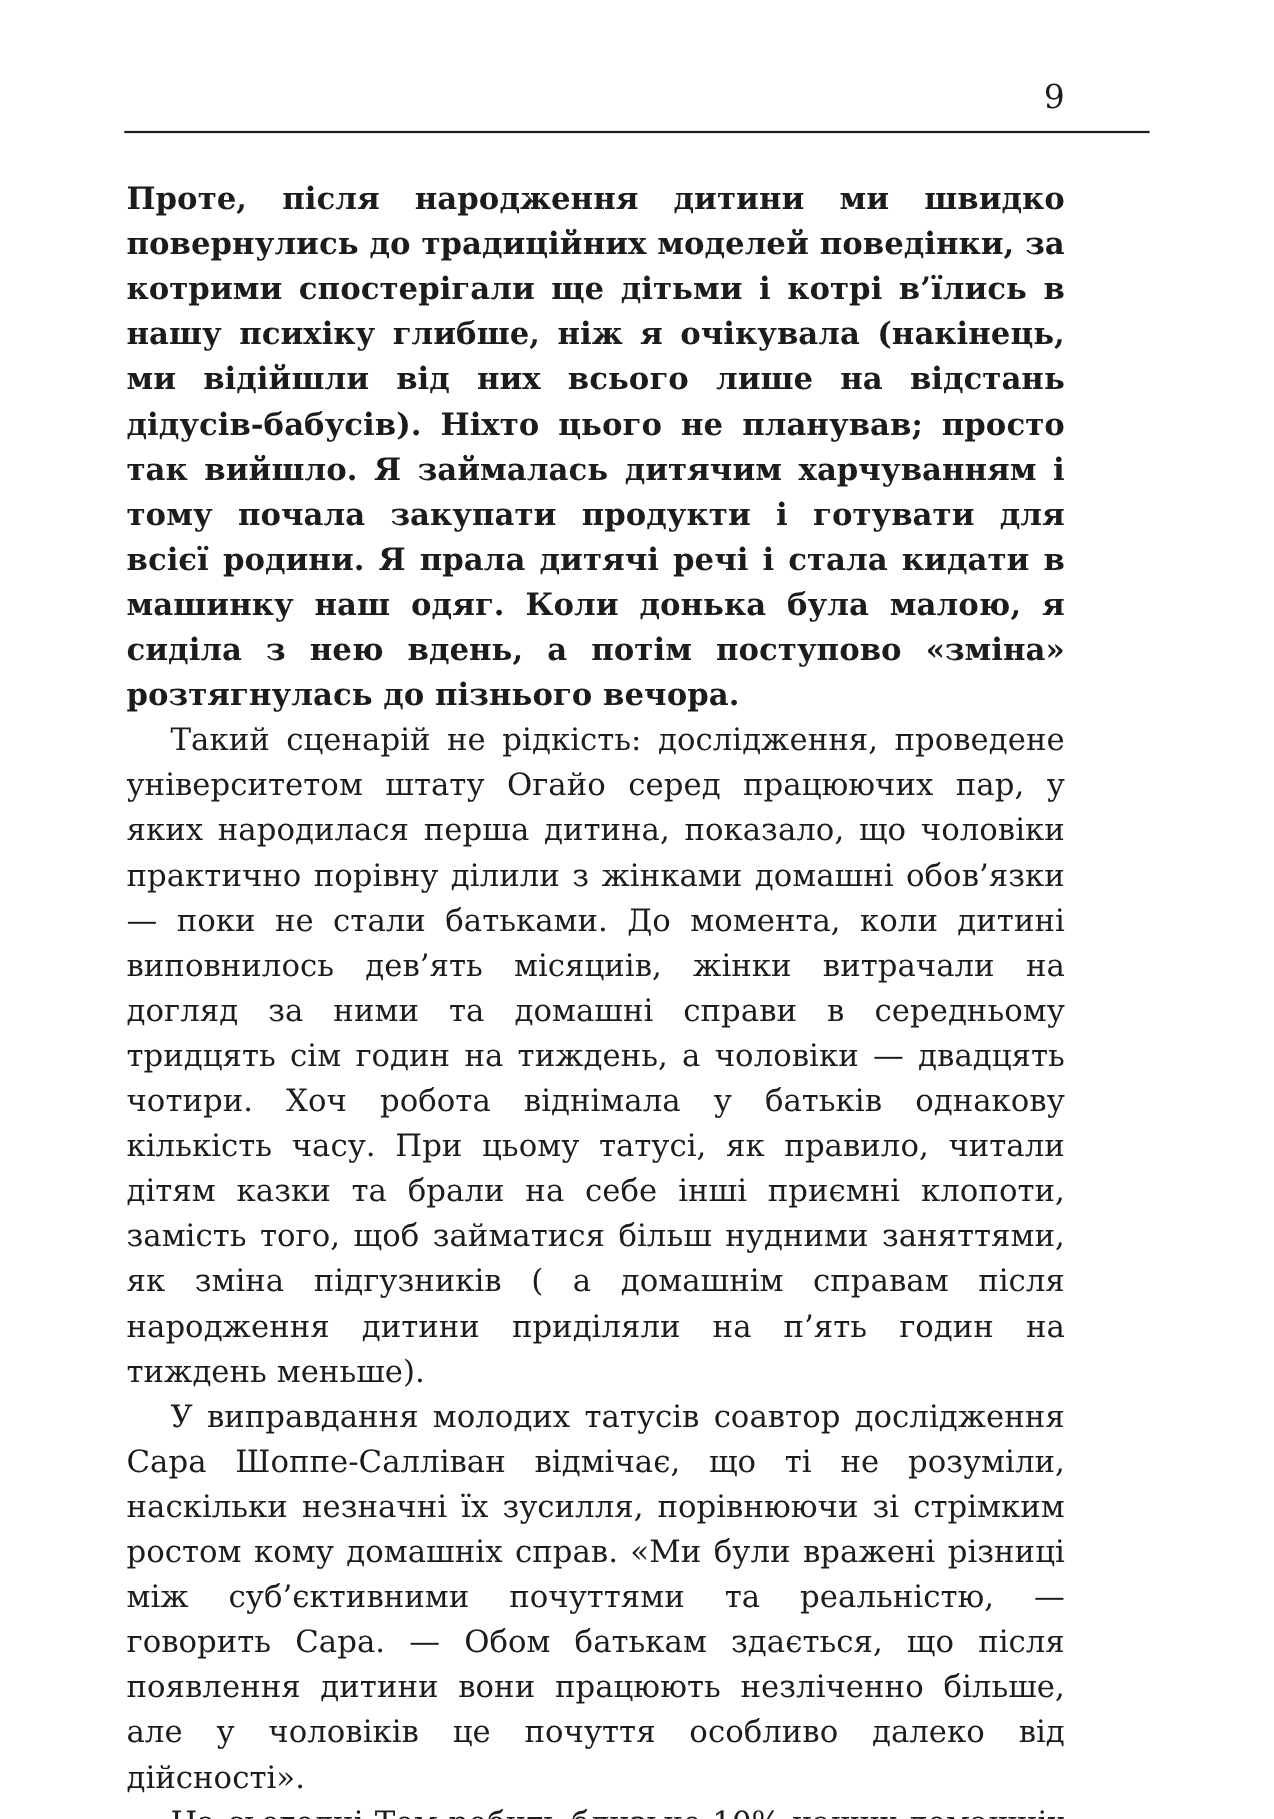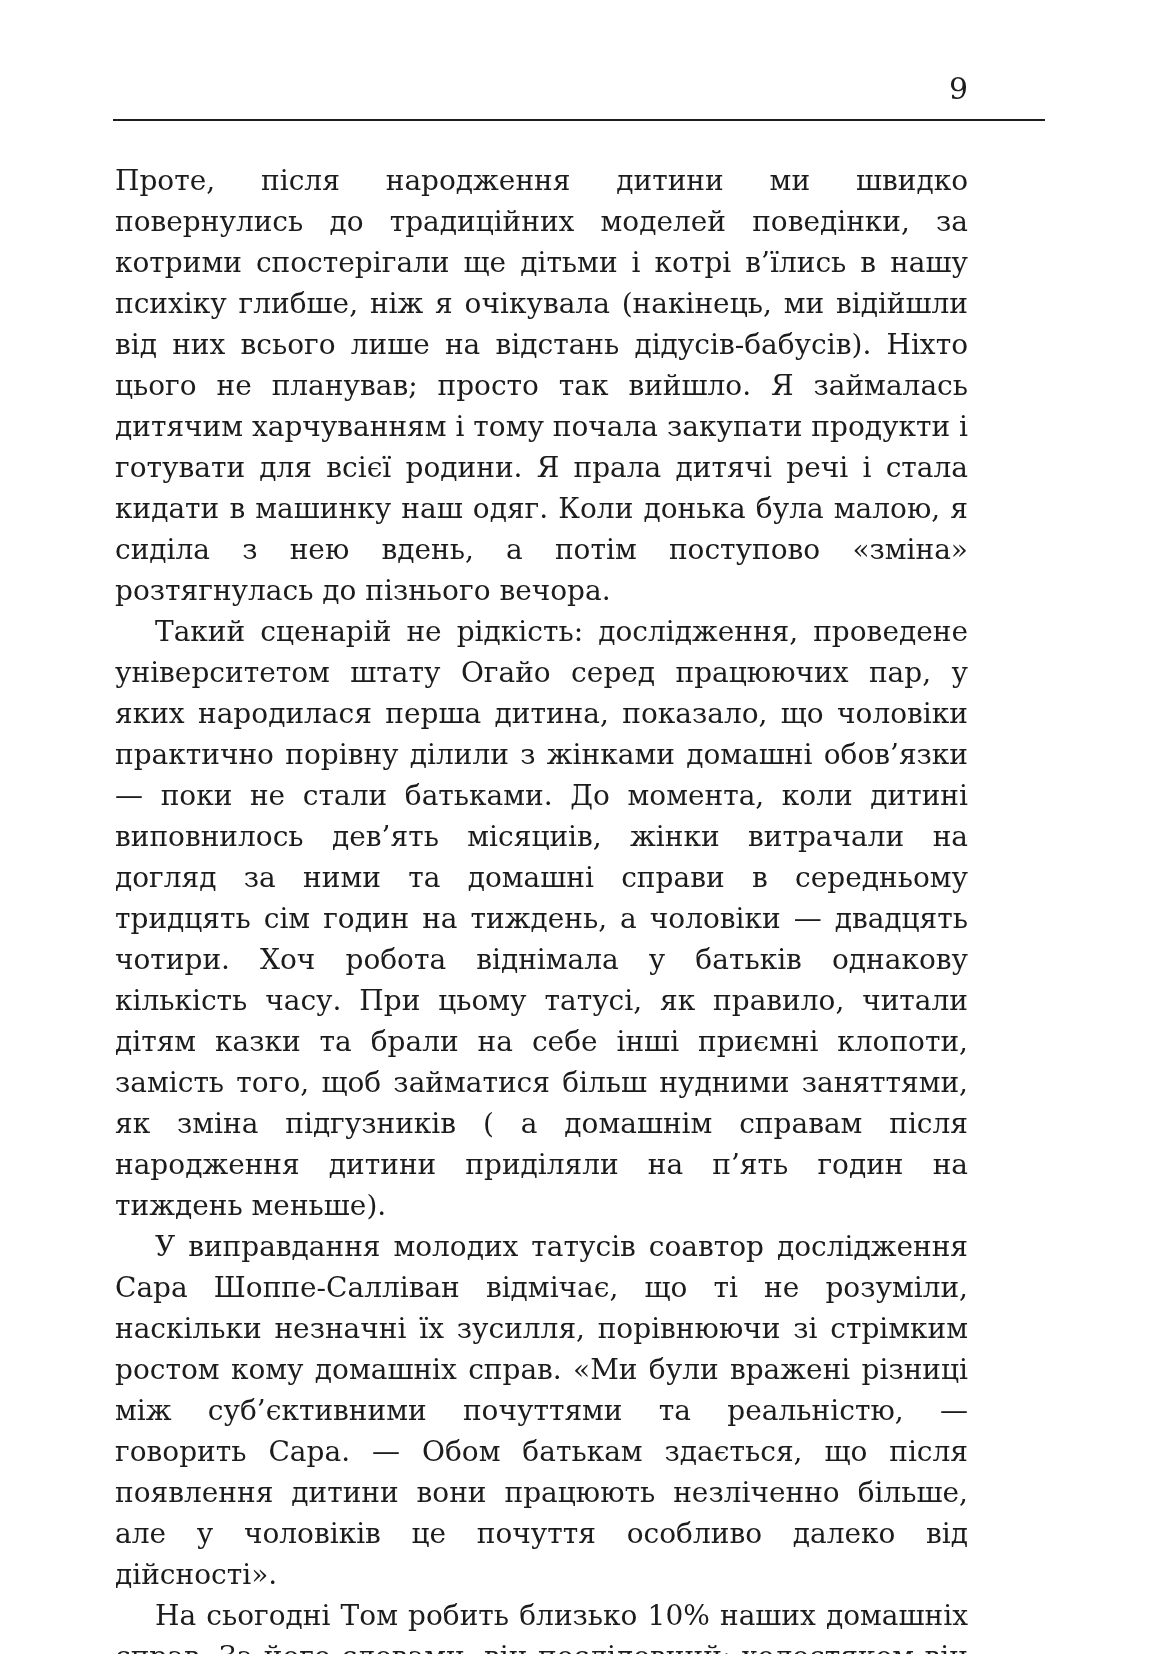--- a/index.html
+++ b/index.html
@@ -45,20 +45,21 @@
     line-height: 41px;
     text-align: justify;
     color: #1c1c1c;
   }
   .content p {
     margin: 0;
     text-indent: 40px;
   }
   .content p.first {
     text-indent: 0;
+    font-weight: bold;
   }
 </style>
 </head>
 <body>
 
 <div class="page">
   <div class="page-number">9</div>
   <div class="header-rule"></div>
   <div class="content">
     <p class="first">Проте, після народження дитини ми швидко повернулись до традиційних моделей поведінки, за котрими спостерігали ще дітьми і котрі в’їлись в нашу психіку глибше, ніж я очікувала (накінець, ми відійшли від них всього лише на відстань дідусів-бабусів). Ніхто цього не планував; просто так вийшло. Я займалась дитячим харчуванням і тому почала закупати продукти і готувати для всієї родини. Я прала дитячі речі і стала кидати в машинку наш одяг. Коли донька була малою, я сиділа з нею вдень, а потім поступово «зміна» розтягнулась до пізнього вечора.</p>

